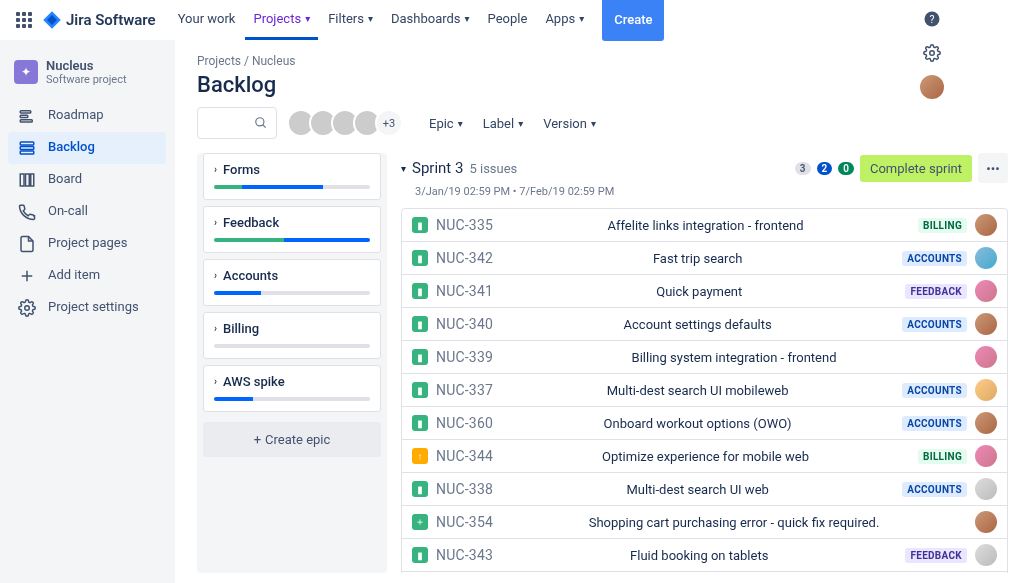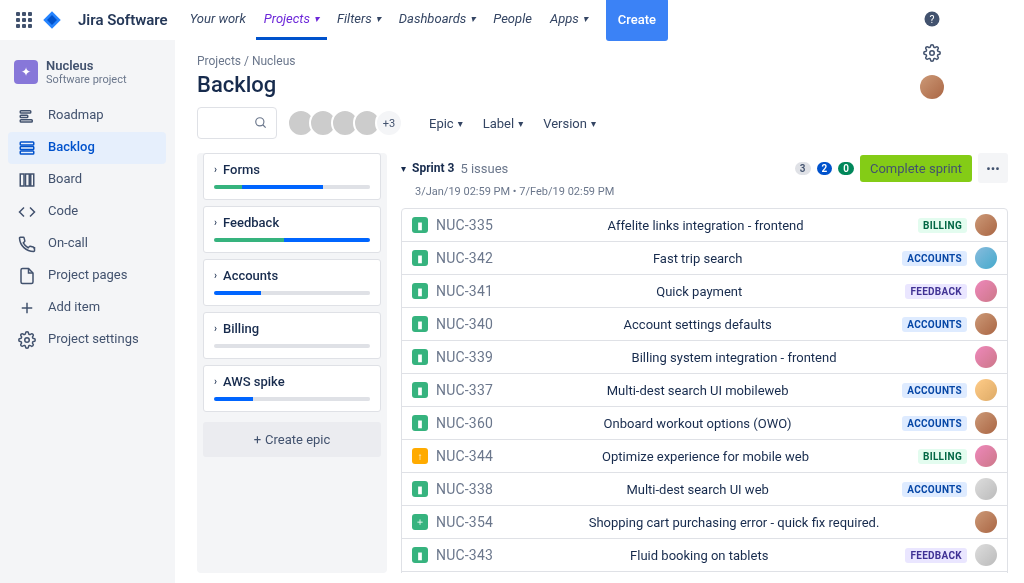--- a/index.html
+++ b/index.html
@@ -3,23 +3,23 @@
 <meta charset="utf-8">
 <style>
 * { margin: 0; padding: 0; box-sizing: border-box; font-family: -apple-system, BlinkMacSystemFont, "Segoe UI", Roboto, sans-serif; }
 body { background: #fff; font-size: 14px; color: #172B4D; width: 1024px; height: 583px; overflow: hidden; }
 
 
 .topnav { display: flex; align-items: center; height: 40px; padding: 0 12px; border-bottom: 1px solid #fff; }
 .apps-grid { width: 24px; height: 24px; display: flex; align-items: center; justify-content: center; color: #42526E; cursor: pointer; }
 .logo { display: flex; align-items: center; margin-left: 6px; margin-right: 14px; }
 .logo svg { width: 20px; height: 20px; }
-.logo-text { font-weight: 600; font-size: 15px; margin-left: 16px; color: #253858; }
+.logo-text { font-weight: 600; font-size: 15px; margin-left: 4px; color: #253858; }
 .nav-links { display: flex; align-items: center; gap: 2px; }
-.nav-link { padding: 4px 8px; color: #344563; font-size: 13px; cursor: pointer; display: flex; align-items: center; gap: 4px; border-bottom: 3px solid transparent; height: 40px; font-style: italic; }
+.nav-link { padding: 4px 8px; color: #344563; font-size: 13px; cursor: pointer; display: flex; align-items: center; gap: 4px; border-bottom: 3px solid transparent; height: 40px; }
 .nav-link.active { color: #6d28d9; border-bottom-color: #0052CC; }
 .nav-link .chev { font-size: 10px; color: inherit; }
 .create-btn { background: #3b82f6; color: #fff; border: none; border-radius: 3px; padding: 14px 12px; font-size: 13px; font-weight: 500; margin-left: 10px; cursor: pointer; }
 .nav-right { margin-left: auto; display: flex; align-items: center; gap: 10px; flex-direction: column; }
 .search-box { display: flex; align-items: center; background: #fff; border: 1px solid #DFE1E6; border-radius: 4px; padding: 3px 8px; width: 160px; }
 .search-box input { border: none; outline: none; width: 100%; font-size: 13px; margin-left: 4px; }
 .nav-icon { width: 24px; height: 24px; display: flex; align-items: center; justify-content: center; color: #42526E; cursor: pointer; }
 .avatar { width: 24px; height: 24px; border-radius: 50%; background: linear-gradient(135deg,#c97,#a64); }
 
 
@@ -54,29 +54,29 @@
 .epics-header { display: flex; justify-content: space-between; align-items: center; padding: 8px 10px; color: #5E6C84; font-size: 13px; font-weight: 500; }
 .epic-card { background: #fff; border: 1px solid #DFE1E6; border-radius: 3px; margin: 0 6px 6px; padding: 8px 10px 10px; cursor: pointer; }
 .epic-title-row { display: flex; align-items: center; gap: 6px; font-size: 13px; color: #172B4D; font-weight: 500; margin-bottom: 8px; }
 .epic-bar { height: 4px; background: #EBECF0; border-radius: 2px; display: flex; overflow: hidden; }
 .epic-bar .seg { height: 100%; }
 .create-epic-btn { display: flex; align-items: center; justify-content: center; gap: 4px; padding: 10px; font-size: 13px; color: #42526E; cursor: pointer; background: #EBECF0; border-radius: 3px; margin: 4px 6px 8px; }
 
 
 .sprint-panel { flex: 1; overflow-y: auto; }
 .sprint-header { display: flex; align-items: center; gap: 6px; }
-.sprint-name { font-weight: 700; font-size: 12px; }
+.sprint-name { font-weight: 400; font-size: 15px; }
 .sprint-count { color: #6B778C; font-size: 13px; }
 .sprint-dates { font-size: 11px; color: #6B778C; margin-top: 2px; margin-left: 14px; }
 .sprint-right { margin-left: auto; display: flex; align-items: center; gap: 6px; }
 .pill { border-radius: 10px; font-size: 10px; padding: 1px 5px; font-weight: 600; color: #fff; }
 .pill.gray { background: #DFE1E6; color: #42526E; }
 .pill.blue { background: #0052CC; }
 .pill.green { background: #00875A; }
-.complete-btn { background: #84cc16; border: none; padding: 6px 10px; border-radius: 3px; font-size: 13px; color: #42526E; cursor: pointer; }
+.complete-btn { background: #bef264; border: none; padding: 6px 10px; border-radius: 3px; font-size: 13px; color: #42526E; cursor: pointer; }
 .more-btn { background: #F4F5F7; border: none; width: 30px; height: 30px; border-radius: 3px; cursor: pointer; display: flex; align-items: center; justify-content: center; color: #42526E; }
 
 .issue-list { border: 1px solid #DFE1E6; border-radius: 4px; margin-top: 10px; }
 .issue-row { display: flex; align-items: center; padding: 5px 10px; border-bottom: 1px solid #DFE1E6; gap: 8px; font-size: 13px; }
 .issue-row:last-child { border-bottom: none; }
 .issue-icon { width: 16px; height: 16px; border-radius: 3px; display: flex; align-items: center; justify-content: center; color: #fff; font-size: 10px; flex-shrink: 0; }
 .issue-icon.story { background: #36B37E; }
 .issue-icon.med   { background: #FFAB00; }
 .issue-icon.add   { background: #36B37E; }
 .issue-key { color: #6B778C; font-size: 14px; letter-spacing: 0.2px; flex-shrink: 0; }
@@ -210,29 +210,20 @@
               <rect x="3" y="4" width="5" height="16"></rect>
               <rect x="10" y="4" width="5" height="16"></rect>
               <rect x="17" y="4" width="4" height="16"></rect>
             </svg>
           </span>
           <span>Board</span>
         </div>
         <div class="sb-item">
           <span class="sb-icon">
             <svg width="18" height="18" viewBox="0 0 24 24" fill="none" stroke="currentColor" stroke-width="2">
-              <polyline points="16 18 22 12 16 6"></polyline>
-              <polyline points="8 6 2 12 8 18"></polyline>
-            </svg>
-          </span>
-          <span>Code</span>
-        </div>
-        <div class="sb-item">
-          <span class="sb-icon">
-            <svg width="18" height="18" viewBox="0 0 24 24" fill="none" stroke="currentColor" stroke-width="2">
               <path d="M22 16.92V21a1 1 0 0 1-1.11 1A19 19 0 0 1 2 4.11 1 1 0 0 1 3 3h4.09a1 1 0 0 1 1 .75l1 4a1 1 0 0 1-.29 1L7 10.5a16 16 0 0 0 6.5 6.5l1.75-1.8a1 1 0 0 1 1-.29l4 1a1 1 0 0 1 .75 1z"></path>
             </svg>
           </span>
           <span>On-call</span>
         </div>
         <div class="sb-item">
           <span class="sb-icon">
             <svg width="18" height="18" viewBox="0 0 24 24" fill="none" stroke="currentColor" stroke-width="2">
               <path d="M14 2H6a2 2 0 0 0-2 2v16a2 2 0 0 0 2 2h12a2 2 0 0 0 2-2V8z"></path>
               <polyline points="14 2 14 8 20 8"></polyline>

